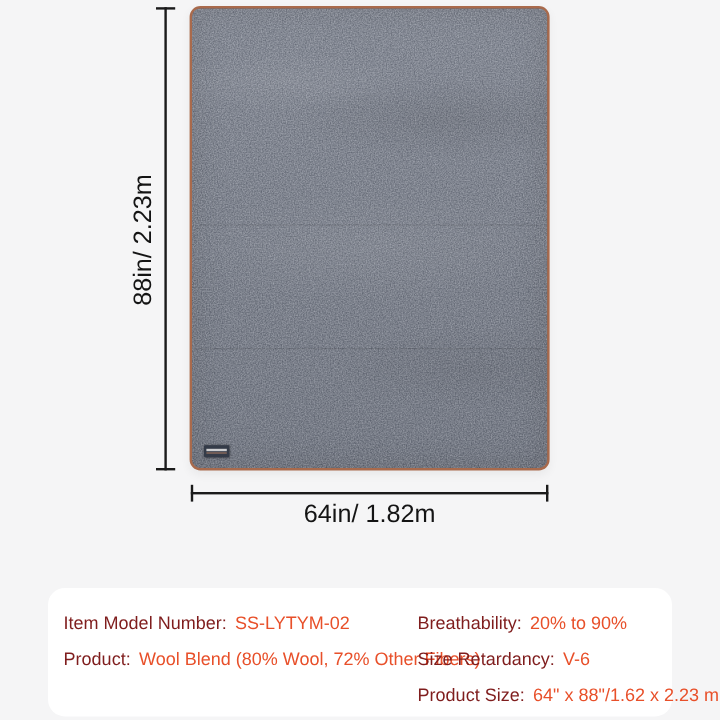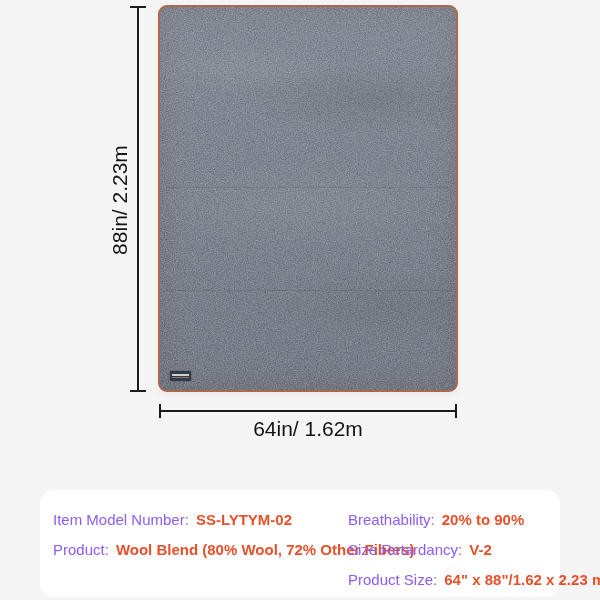--- a/index.html
+++ b/index.html
@@ -80,22 +80,22 @@
   .spec-card {
     position: absolute; left: 40px; top: 490px;
     width: 520px; height: 107px;
     background: #ffffff;
     border-radius: 14px;
   }
   .spec-col { position: absolute; top: 14px; display: flex; flex-direction: column; }
   .spec-col.left  { left: 13px; }
   .spec-col.right { left: 308px; }
   .spec-row { height: 30px; display: flex; align-items: center; white-space: nowrap; font-size: 15px; }
-  .spec-label { color: #8b5cf6; }
-  .spec-value { color: #e8502a; font-weight: 700; margin-left: 7px; }
+  .spec-label { color: #7f1d1d; }
+  .spec-value { color: #e8502a; font-weight: 400; margin-left: 7px; }
 </style>
 </head>
 <body>
 
 <div class="stage">
 
   <div class="blanket">
     <svg xmlns="http://www.w3.org/2000/svg" width="296" height="383">
       <filter id="heather">
         <feTurbulence type="fractalNoise" baseFrequency="0.9" numOctaves="2" seed="7" stitchTiles="stitch"></feTurbulence>
@@ -106,21 +106,21 @@
     <div class="wrinkles"></div>
     <div class="seam s1"></div>
     <div class="seam s2"></div>
     <div class="brand-tag"></div>
   </div>
 
   <div class="dim-line-v"></div>
   <div class="dim-label height">88in/ 2.23m</div>
 
   <div class="dim-line-h"></div>
-  <div class="dim-label width">64in/ 1.62m</div>
+  <div class="dim-label width">64in/ 1.82m</div>
 
   <div class="spec-card">
 
     <div class="spec-col left">
       <div class="spec-row">
         <span class="spec-label">Item Model Number:</span>
         <span class="spec-value">SS-LYTYM-02</span>
       </div>
       <div class="spec-row">
         <span class="spec-label">Product:</span>
@@ -128,21 +128,21 @@
       </div>
     </div>
 
     <div class="spec-col right">
       <div class="spec-row">
         <span class="spec-label">Breathability:</span>
         <span class="spec-value">20% to 90%</span>
       </div>
       <div class="spec-row">
         <span class="spec-label">Size Retardancy:</span>
-        <span class="spec-value">V-2</span>
+        <span class="spec-value">V-6</span>
       </div>
       <div class="spec-row">
         <span class="spec-label">Product Size:</span>
         <span class="spec-value">64" x 88"/1.62 x 2.23 m</span>
       </div>
     </div>
 
   </div>
 </div>
 

